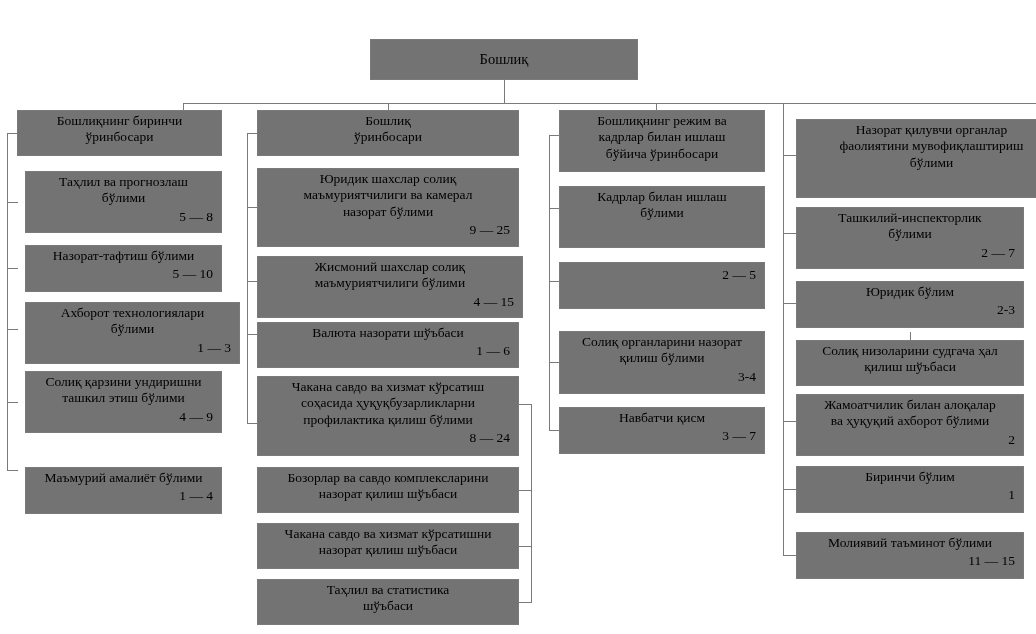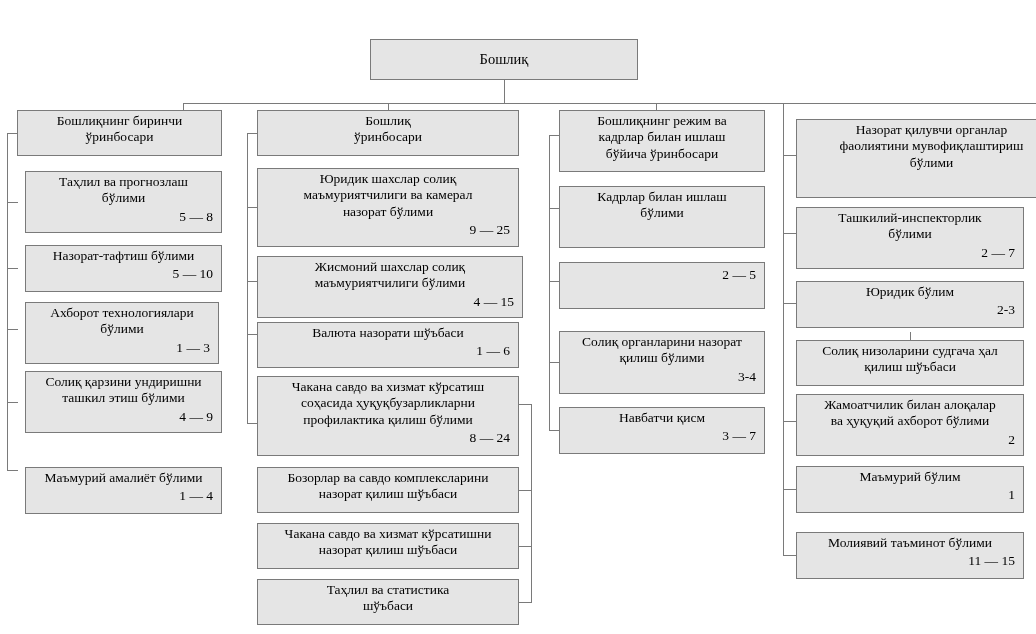--- a/index.html
+++ b/index.html
@@ -14,21 +14,21 @@
     height: 634px;
     background: #ffffff;
     font-family: "Liberation Serif", "DejaVu Serif", serif;
     color: #000000;
     overflow: hidden;
   }
   .box {
     position: absolute;
     box-sizing: border-box;
     border: 1px solid #7a7a7a;
-    background: #e5e5e5;
+    background: #737373;
     padding: 2px 8px 4px 8px;
     text-align: center;
     font-size: 13.5px;
     line-height: 1.22;
     z-index: 3;
   }
   .box .title {
     display: block;
     white-space: pre-line;
   }
@@ -113,21 +113,21 @@
   </div>
   <div class="box" style="left:25px; top:171px; width:197px; height:62px;">
     <span class="title">Таҳлил ва прогнозлаш
 бўлими</span>
     <span class="code">5 — 8</span>
   </div>
   <div class="box" style="left:25px; top:245px; width:197px; height:47px;">
     <span class="title">Назорат-тафтиш бўлими</span>
     <span class="code">5 — 10</span>
   </div>
-  <div class="box" style="left:25px; top:302px; width:194px; height:62px;">
+  <div class="box" style="left:25px; top:302px; width:215px; height:62px;">
     <span class="title">Ахборот технологиялари
 бўлими</span>
     <span class="code">1 — 3</span>
   </div>
   <div class="box" style="left:25px; top:371px; width:197px; height:62px;">
     <span class="title">Солиқ қарзини ундиришни
 ташкил этиш бўлими</span>
     <span class="code">4 — 9</span>
   </div>
   <div class="box" style="left:25px; top:447px; width:197px; height:47px;margin-top:20px;">
@@ -213,21 +213,21 @@
   <div class="box" style="left:796px; top:340px; width:228px; height:46px;">
     <span class="title">Солиқ низоларини судгача ҳал
 қилиш шўъбаси</span>
   </div>
   <div class="box" style="left:796px; top:394px; width:228px; height:62px;">
     <span class="title">Жамоатчилик билан алоқалар
 ва ҳуқуқий ахборот бўлими</span>
     <span class="code">2</span>
   </div>
   <div class="box" style="left:796px; top:466px; width:228px; height:47px;">
-    <span class="title">Маъмурий бўлим</span>
+    <span class="title">Биринчи бўлим</span>
     <span class="code">1</span>
   </div>
   <div class="box" style="left:796px; top:532px; width:228px; height:47px;">
     <span class="title">Молиявий таъминот бўлими</span>
     <span class="code">11 — 15</span>
   </div>
 
 </div>
 
 </body></html>

